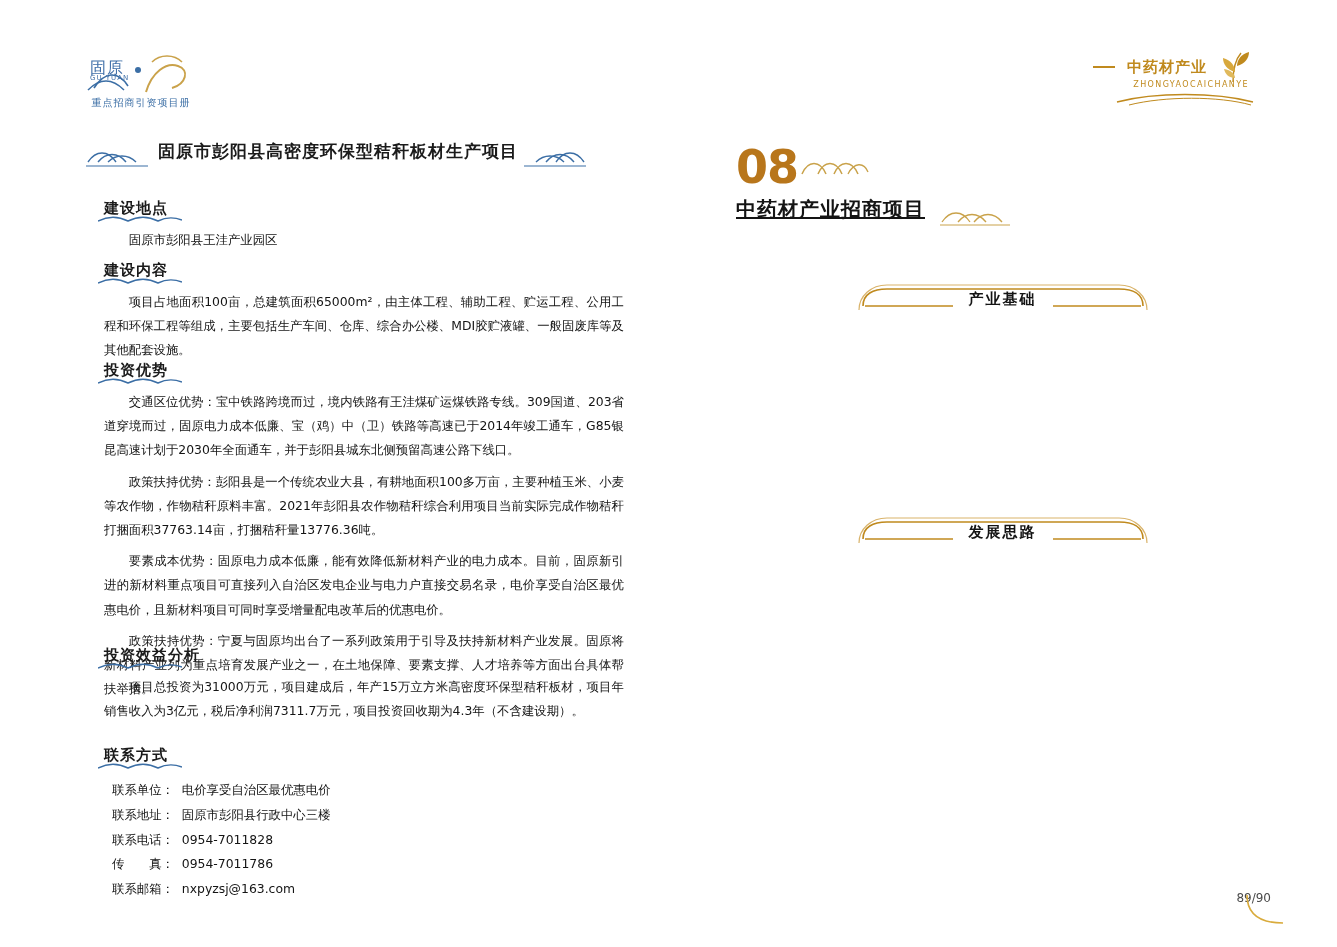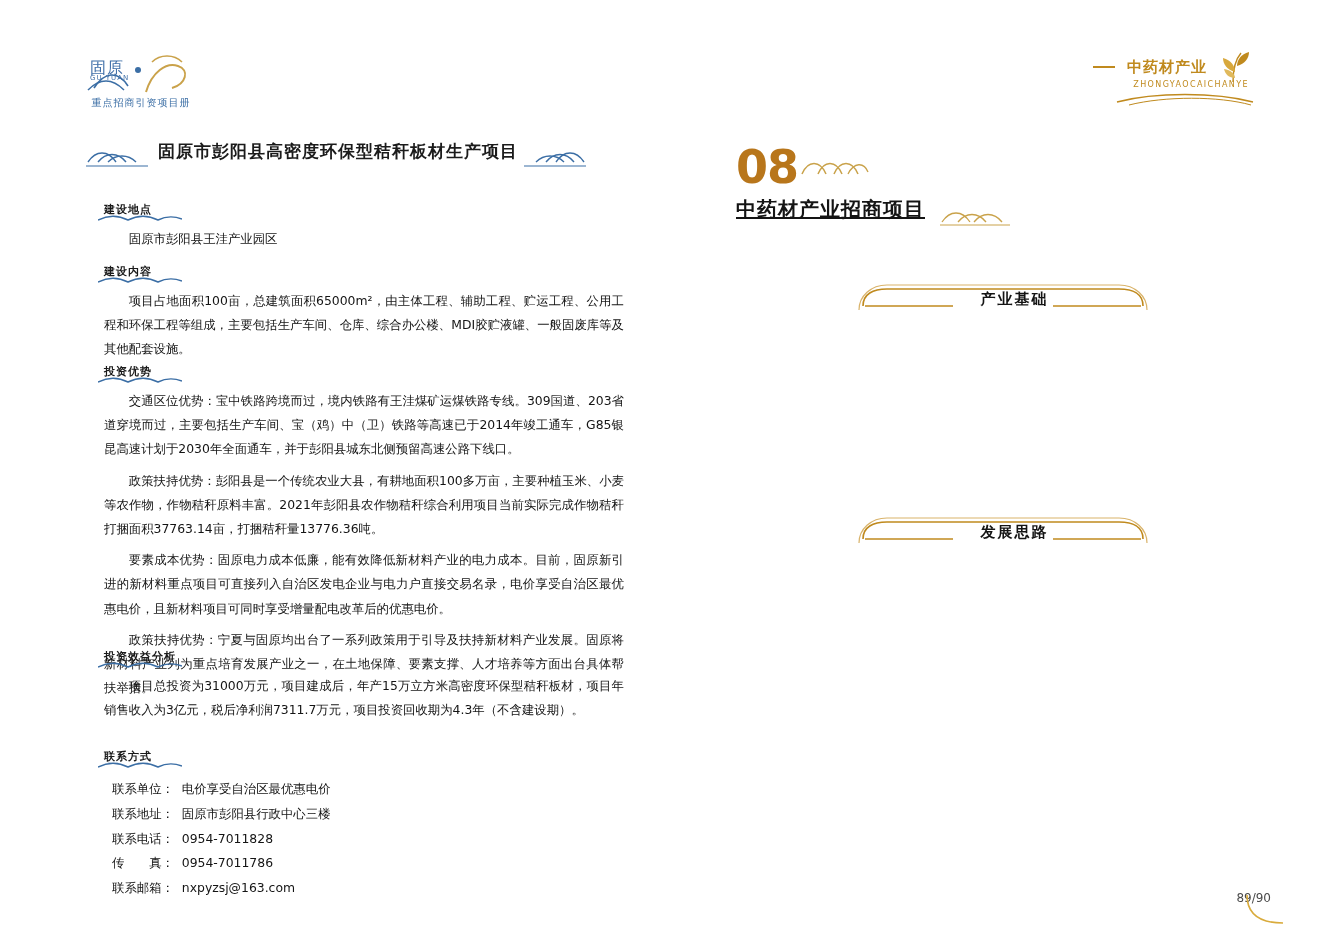--- a/index.html
+++ b/index.html
@@ -32,21 +32,21 @@
   .title-text{
     position:absolute;left:72px;top:2px;font-size:17px;font-weight:bold;color:#1b1b1b;
     letter-spacing:1px;white-space:nowrap;
   }
   .wave{position:absolute;}
   .wave svg{display:block;}
 
   
   .sec{position:absolute;left:104px;width:520px;}
   .sec-head{
-    font-size:11px;font-weight:bold;color:#1b1b1b;letter-spacing:1px;
+    font-size:15px;font-weight:bold;color:#1b1b1b;letter-spacing:1px;
     padding-bottom:3px;display:inline-block;position:relative;
   }
   .sec-underline{
     position:absolute;left:-6px;bottom:-1px;width:84px;height:7px;
   }
   .body-txt{
     font-size:12.4px;line-height:1.95;color:#141414;text-align:justify;
     margin-top:7px;
   }
   .indent{text-indent:2em;}
@@ -72,21 +72,21 @@
   .rtitle{
     position:absolute;left:736px;top:196px;font-size:20px;font-weight:bold;color:#141414;letter-spacing:1px;text-decoration:underline;
   }
   .rtitle-deco{position:absolute;left:940px;top:204px;}
 
   .pill{
     position:absolute;left:50%;transform:translateX(-50%);
     width:292px;height:30px;
   }
   .pill-label{
-    position:absolute;left:12px;top:0;width:292px;height:30px;line-height:30px;text-align:center;
+    position:absolute;left:0;top:0;width:292px;height:30px;line-height:30px;text-align:center;
     font-size:15px;font-weight:bold;color:#141414;letter-spacing:2px;
   }
 
   .pagenum{
     position:absolute;right:66px;bottom:42px;font-size:12px;color:#4a4a4a;
   }
   .pagenum-arc{position:absolute;right:48px;bottom:20px;}
 </style>
 </head>
 <body>
@@ -147,21 +147,21 @@
       </div>
       <div class="body-txt indent">项目占地面积100亩，总建筑面积65000m²，由主体工程、辅助工程、贮运工程、公用工程和环保工程等组成，主要包括生产车间、仓库、综合办公楼、MDI胶贮液罐、一般固废库等及其他配套设施。</div>
     </div>
 
     <div class="sec" style="top:360px;">
       <div class="sec-head">
         投资优势<svg class="sec-underline" viewBox="0 0 84 7">
           <path d="M0 6 C10 1 20 1 30 6 C40 1 50 1 60 6 C68 2 76 2 84 5" fill="none" stroke="#3b6ea5" stroke-width="1.4"></path>
         </svg>
       </div>
-      <div class="body-txt indent">交通区位优势：宝中铁路跨境而过，境内铁路有王洼煤矿运煤铁路专线。309国道、203省道穿境而过，主要包括生产车间、宝（鸡）中（卫）铁路等高速已于2014年竣工通车，G85银昆高速计划于2030年全面通车，并于彭阳县城东北侧预留高速公路下线口。</div>
+      <div class="body-txt indent">交通区位优势：宝中铁路跨境而过，境内铁路有王洼煤矿运煤铁路专线。309国道、203省道穿境而过，固原电力成本低廉、宝（鸡）中（卫）铁路等高速已于2014年竣工通车，G85银昆高速计划于2030年全面通车，并于彭阳县城东北侧预留高速公路下线口。</div>
       <div class="body-txt indent">政策扶持优势：彭阳县是一个传统农业大县，有耕地面积100多万亩，主要种植玉米、小麦等农作物，作物秸秆原料丰富。2021年彭阳县农作物秸秆综合利用项目当前实际完成作物秸秆打捆面积37763.14亩，打捆秸秆量13776.36吨。</div>
       <div class="body-txt indent">要素成本优势：固原电力成本低廉，能有效降低新材料产业的电力成本。目前，固原新引进的新材料重点项目可直接列入自治区发电企业与电力户直接交易名录，电价享受自治区最优惠电价，且新材料项目可同时享受增量配电改革后的优惠电价。</div>
       <div class="body-txt indent">政策扶持优势：宁夏与固原均出台了一系列政策用于引导及扶持新材料产业发展。固原将新材料产业列为重点培育发展产业之一，在土地保障、要素支撑、人才培养等方面出台具体帮扶举措。</div>
     </div>
 
     <div class="sec" style="top:645px;">
       <div class="sec-head">
         投资效益分析<svg class="sec-underline" viewBox="0 0 84 7">
           <path d="M0 6 C10 1 20 1 30 6 C40 1 50 1 60 6 C68 2 76 2 84 5" fill="none" stroke="#3b6ea5" stroke-width="1.4"></path>
         </svg>

